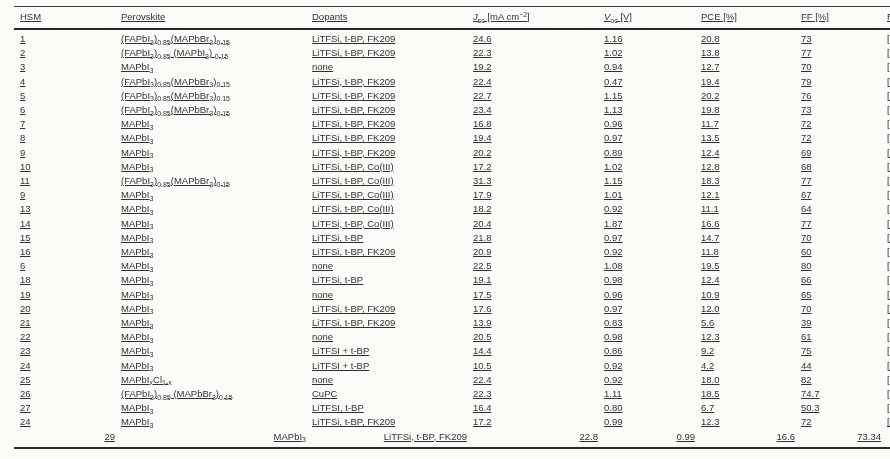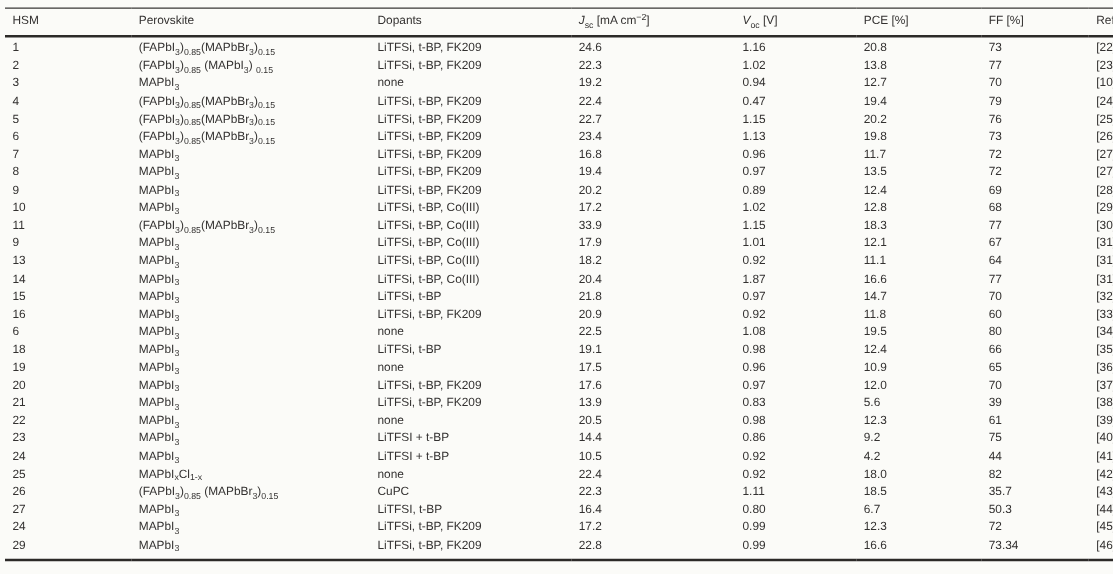--- a/index.html
+++ b/index.html
@@ -7,23 +7,24 @@
     padding: 0;
     width: 890px;
     height: 459px;
     background: #fbfbf8;
     overflow: hidden;
     font-family: "Liberation Sans", sans-serif;
     color: #333130;
   }
   .table-wrap {
     position: absolute;
-    left: 4px;
+    left: 14px;
     top: 6px;
     width: 861px;
+    text-decoration: underline;
   }
   table {
     border-collapse: collapse;
     table-layout: fixed;
     width: 861px;
     font-size: 9.5px;
   }
   thead tr {
     border-top: 1.5px solid #3a3836;
     border-bottom: 2px solid #2c2a28;
@@ -39,21 +40,21 @@
     white-space: nowrap;
     overflow: hidden;
   }
   td {
     padding: 0 0 0 6px;
     line-height: 14.2px;
     white-space: nowrap;
     overflow: hidden;
   }
   tbody tr:first-child td { padding-top: 2px; }
-  tbody tr:last-child td { padding-bottom: 3px; }
+  tbody tr:last-child td { padding-bottom: 3px; text-align: right; }
   sub, sup {
     font-size: 7px;
     line-height: 0;
     vertical-align: baseline;
     position: relative;
   }
   sub { top: 2.5px; }
   sup { top: -3.5px; }
   i { font-style: italic; }
   
@@ -181,21 +182,21 @@
           <td class="col-jsc">17.2</td>
           <td class="col-voc">1.02</td>
           <td class="col-pce">12.8</td>
           <td class="col-ff">68</td>
           <td class="col-ref">[29]</td>
         </tr>
         <tr>
           <td class="col-hsm">11</td>
           <td class="col-perovskite">(FAPbI<sub>3</sub>)<sub>0.85</sub>(MAPbBr<sub>3</sub>)<sub>0.15</sub></td>
           <td class="col-dopants">LiTFSi, t-BP, Co(III)</td>
-          <td class="col-jsc">33.9</td>
+          <td class="col-jsc">31.3</td>
           <td class="col-voc">1.15</td>
           <td class="col-pce">18.3</td>
           <td class="col-ff">77</td>
           <td class="col-ref">[30]</td>
         </tr>
         <tr>
           <td class="col-hsm">9</td>
           <td class="col-perovskite">MAPbI<sub>3</sub></td>
           <td class="col-dopants">LiTFSi, t-BP, Co(III)</td>
           <td class="col-jsc">17.9</td>
@@ -334,21 +335,21 @@
           <td class="col-ff">82</td>
           <td class="col-ref">[42]</td>
         </tr>
         <tr>
           <td class="col-hsm">26</td>
           <td class="col-perovskite">(FAPbI<sub>3</sub>)<sub>0.85</sub> (MAPbBr<sub>3</sub>)<sub>0.15</sub></td>
           <td class="col-dopants">CuPC</td>
           <td class="col-jsc">22.3</td>
           <td class="col-voc">1.11</td>
           <td class="col-pce">18.5</td>
-          <td class="col-ff">35.7</td>
+          <td class="col-ff">74.7</td>
           <td class="col-ref">[43]</td>
         </tr>
         <tr>
           <td class="col-hsm">27</td>
           <td class="col-perovskite">MAPbI<sub>3</sub></td>
           <td class="col-dopants">LiTFSI, t-BP</td>
           <td class="col-jsc">16.4</td>
           <td class="col-voc">0.80</td>
           <td class="col-pce">6.7</td>
           <td class="col-ff">50.3</td>

